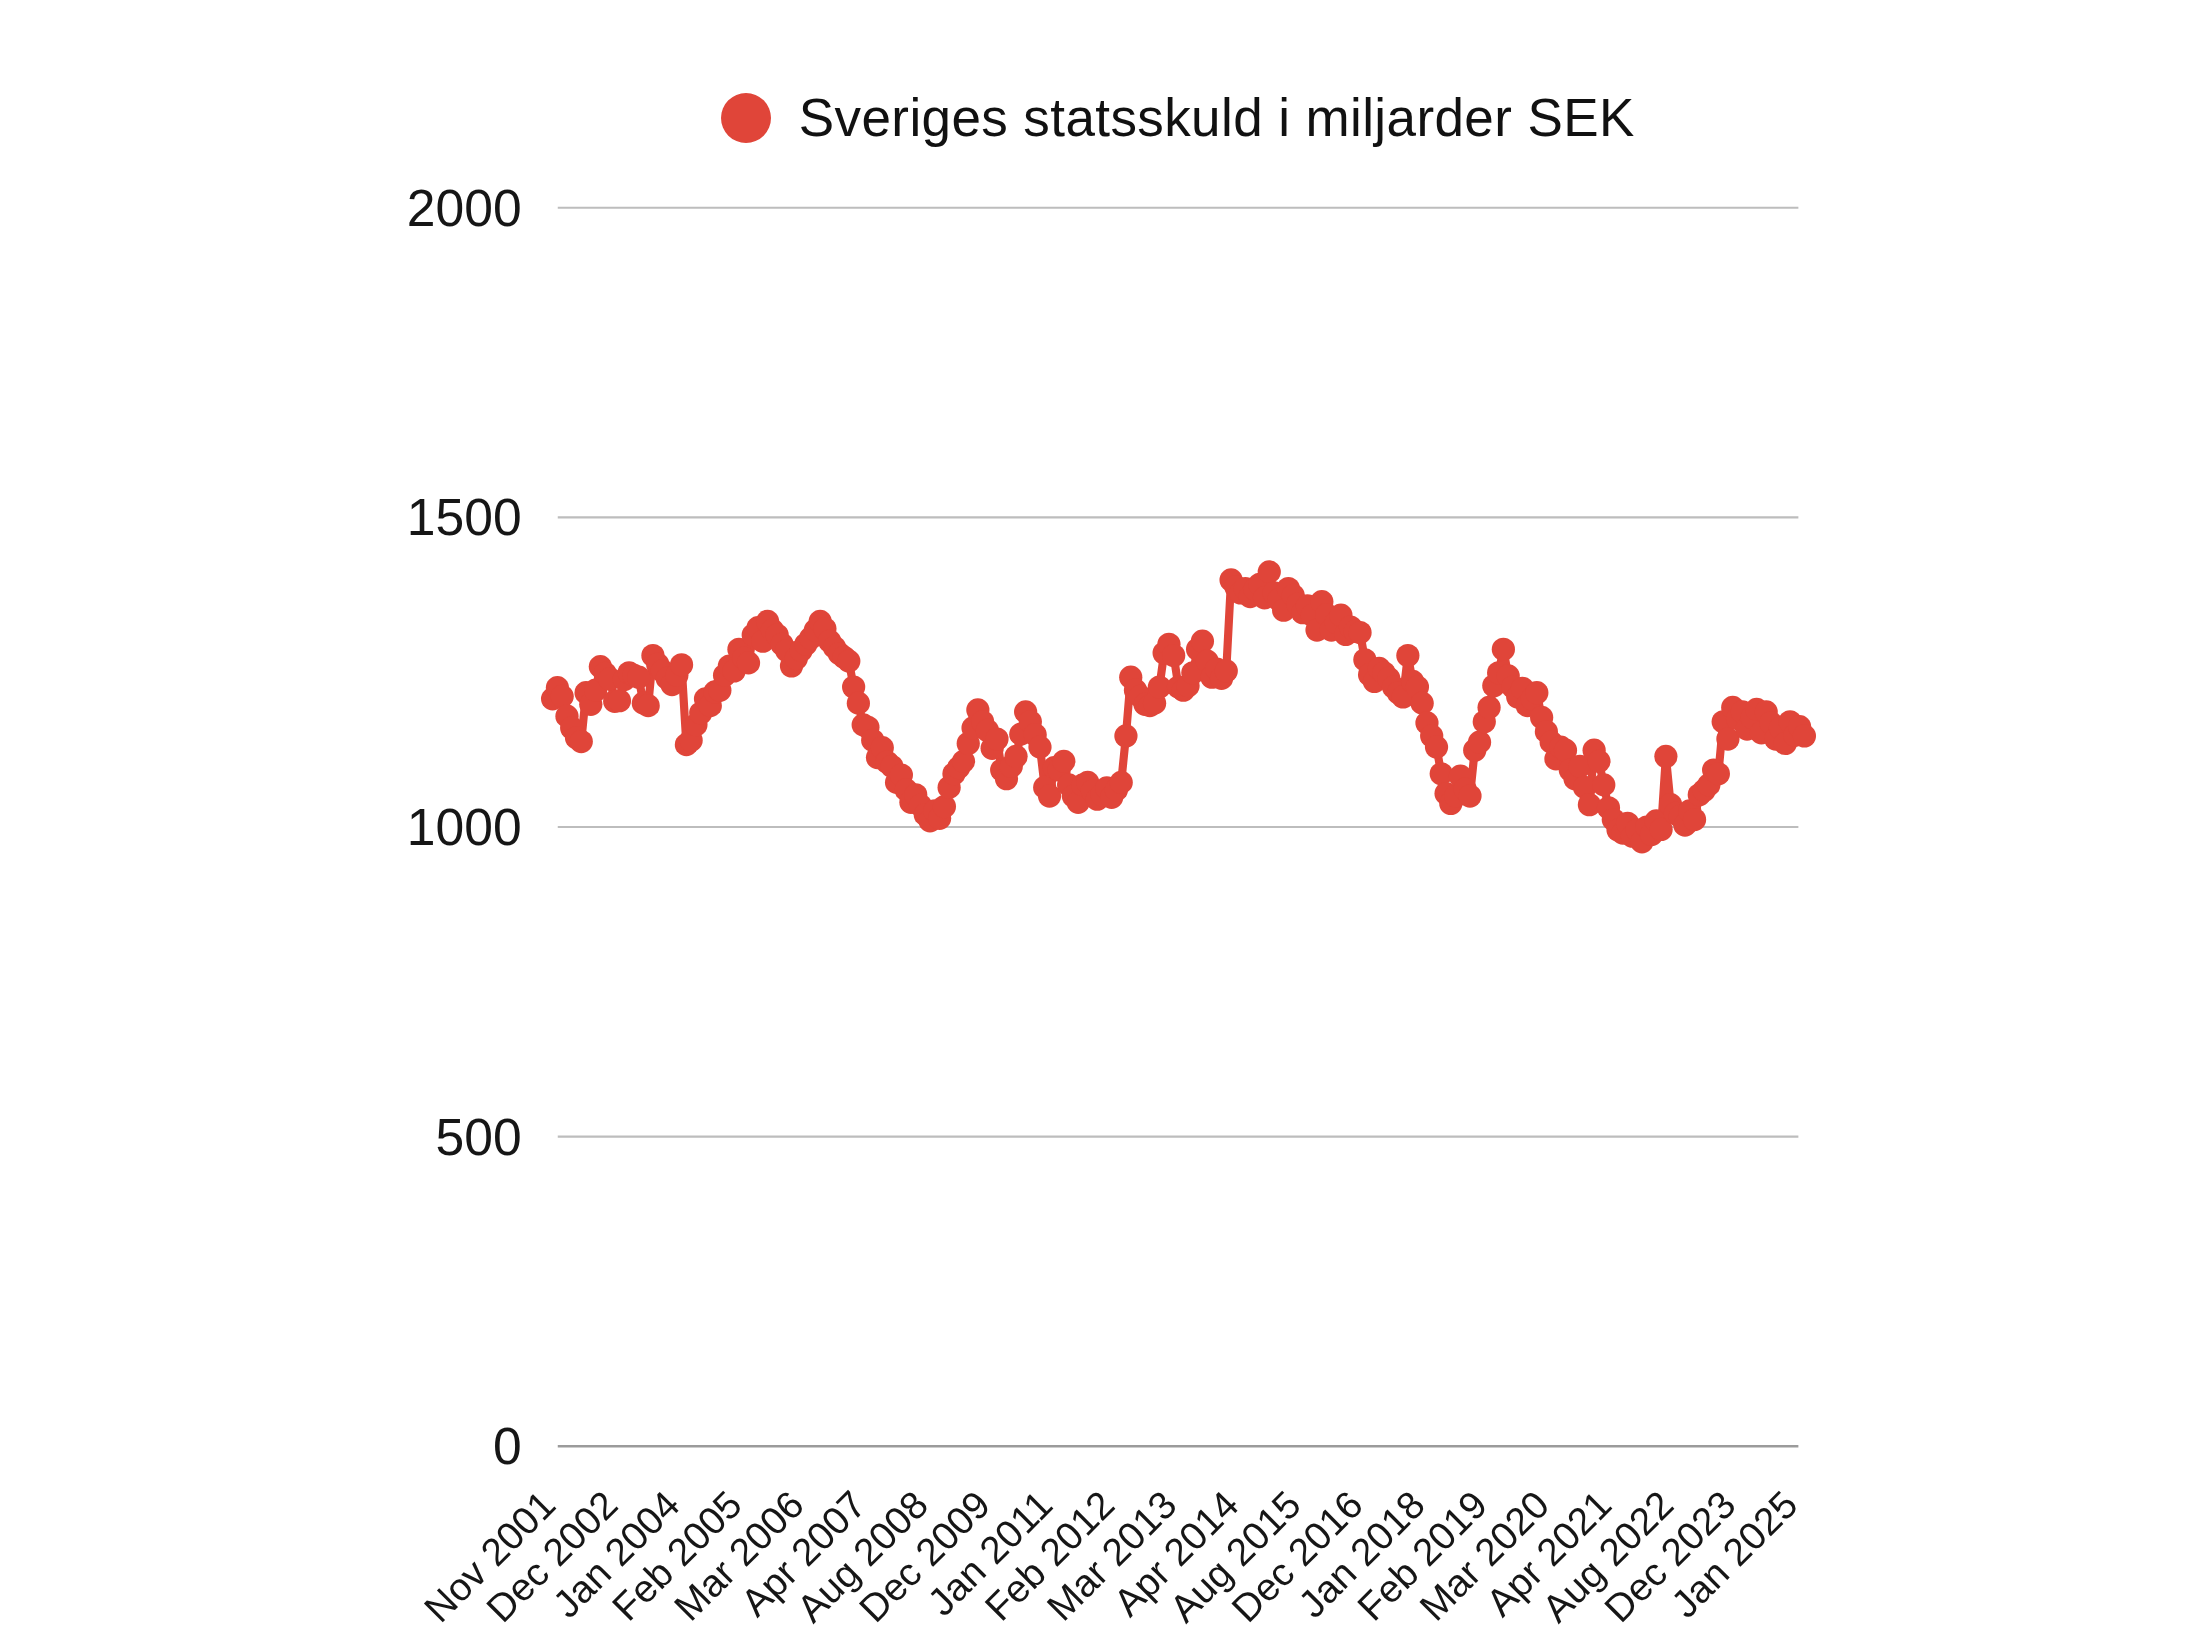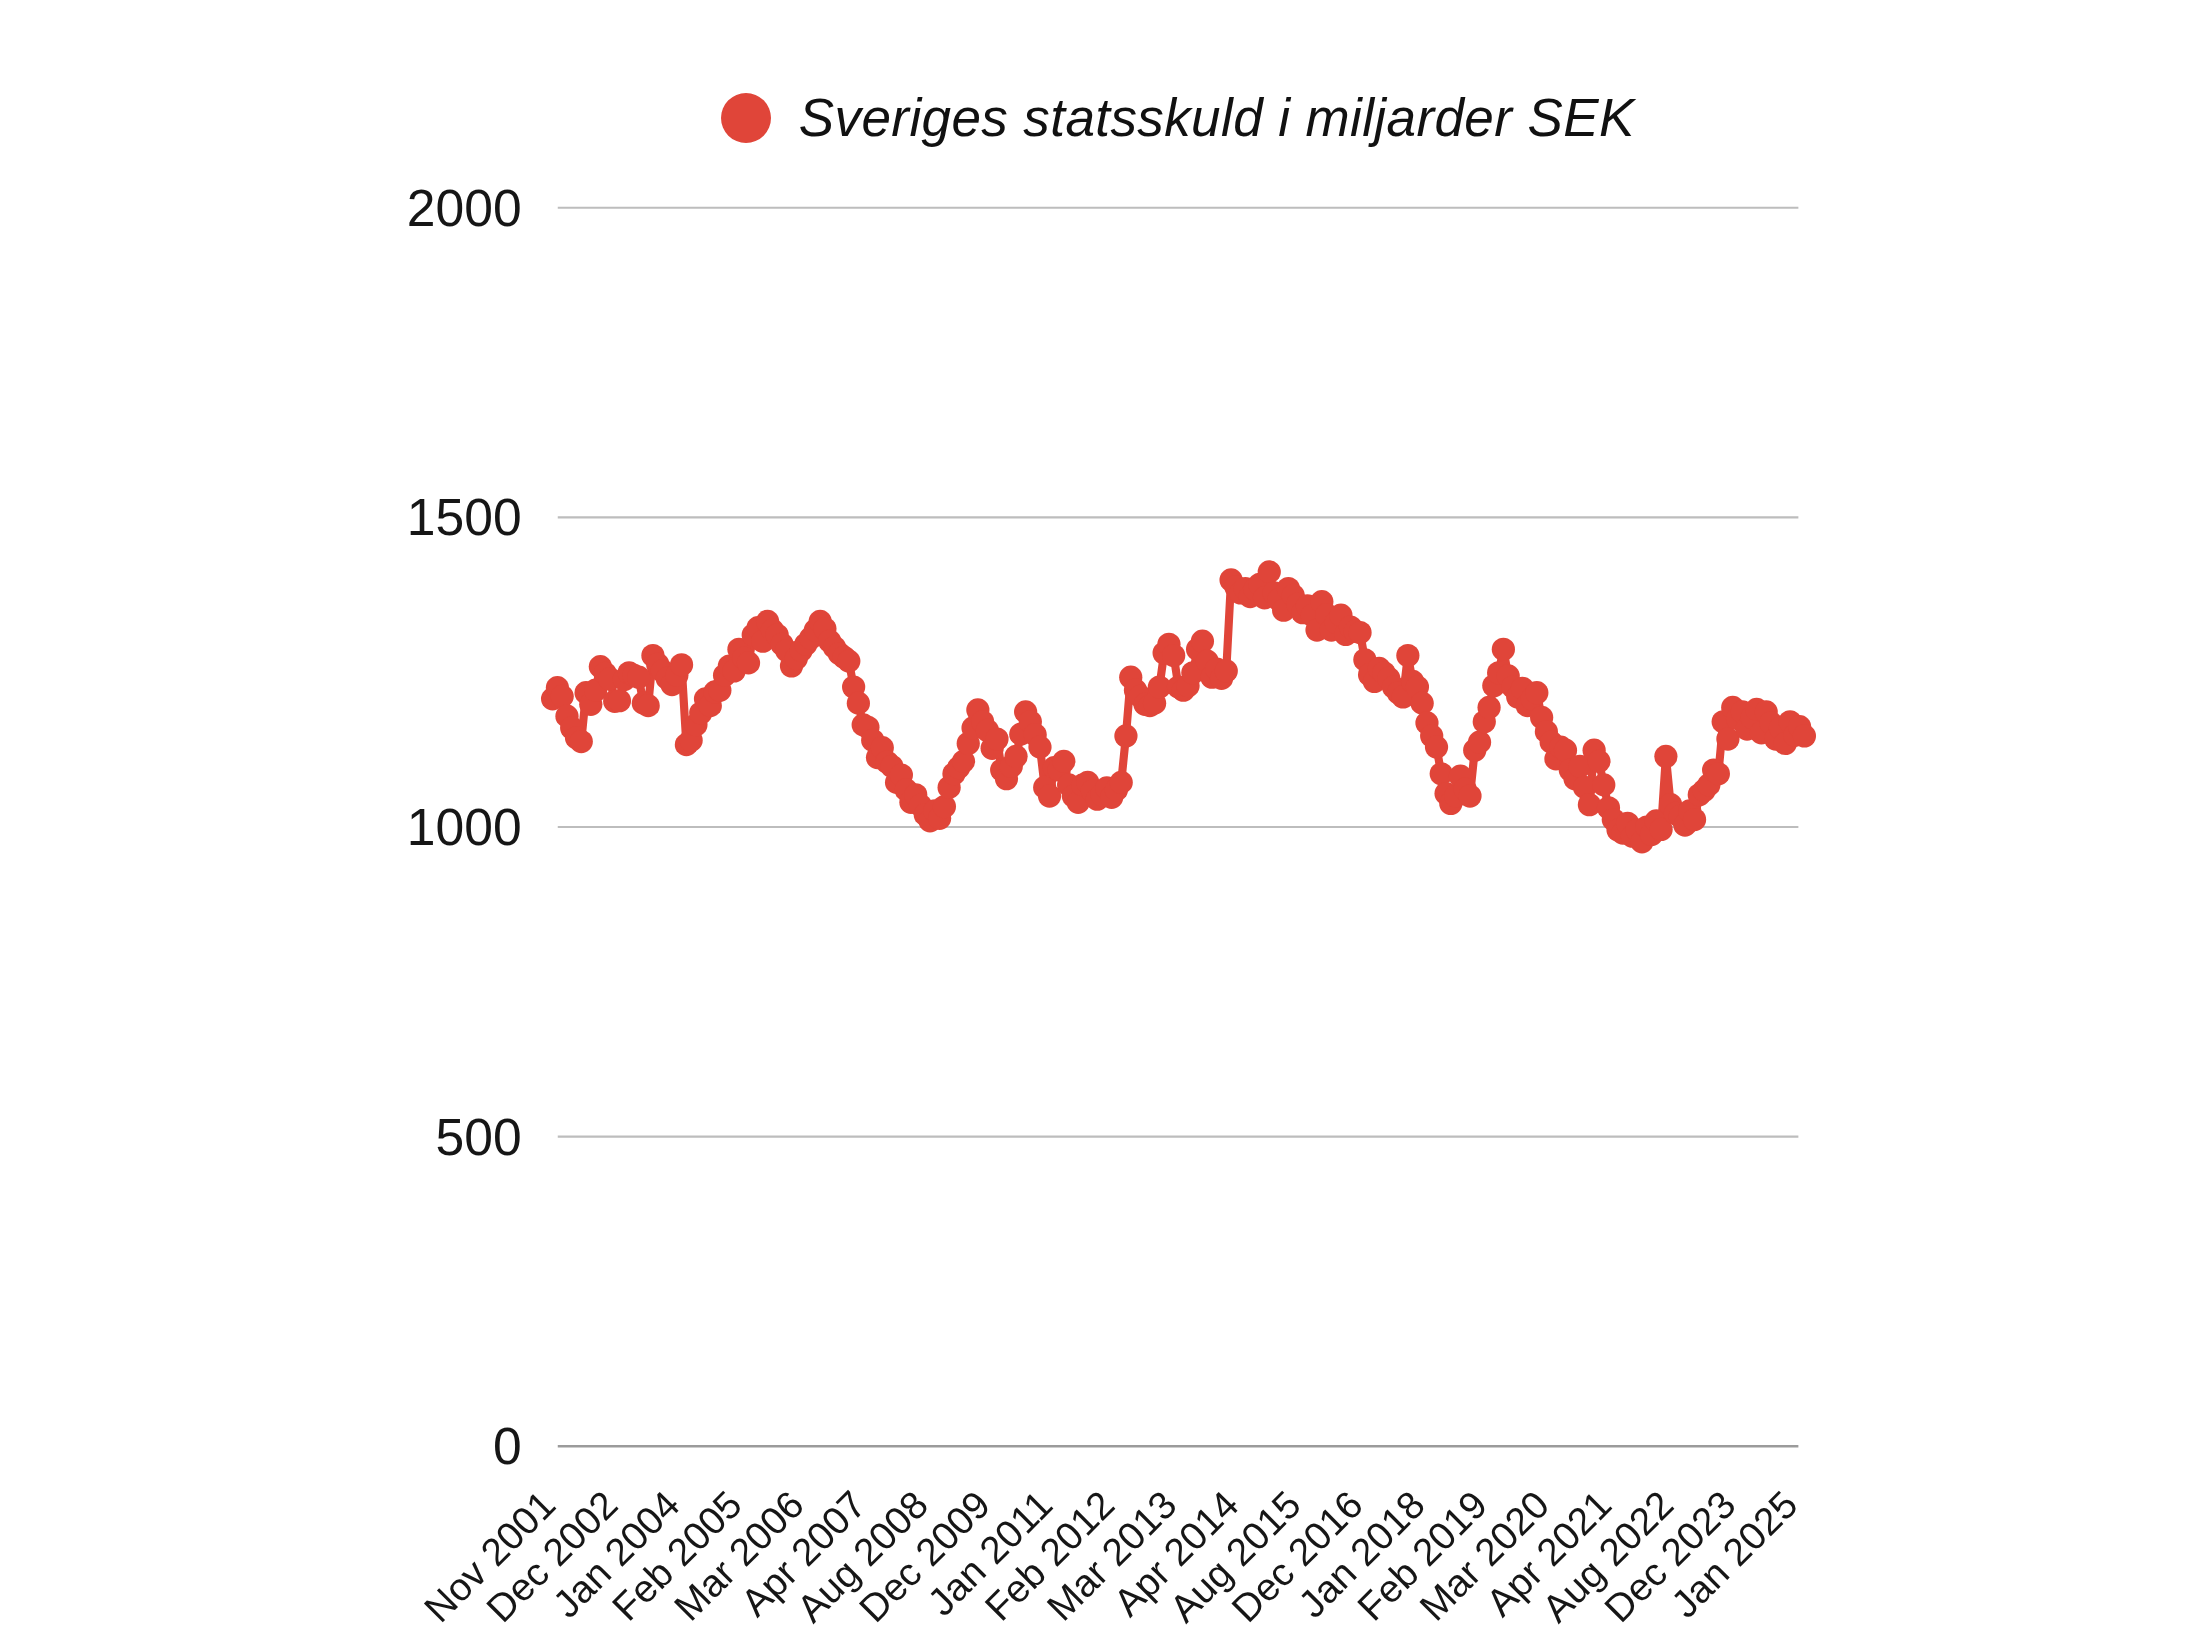--- a/index.html
+++ b/index.html
@@ -24,21 +24,20 @@
     position: absolute;
     left: 557px;
     top: 91px;
     width: 1242px;
     height: 53px;
     display: flex;
     align-items: center;
     justify-content: center;
     gap: 27.5px;
     pointer-events: none;
-    font-style: italic;
   }
   #legend .dot {
     width: 50px;
     height: 50px;
     border-radius: 50%;
     flex: 0 0 auto;
   }
   #legend .label {
     font-size: 53px;
     color: #111111;

